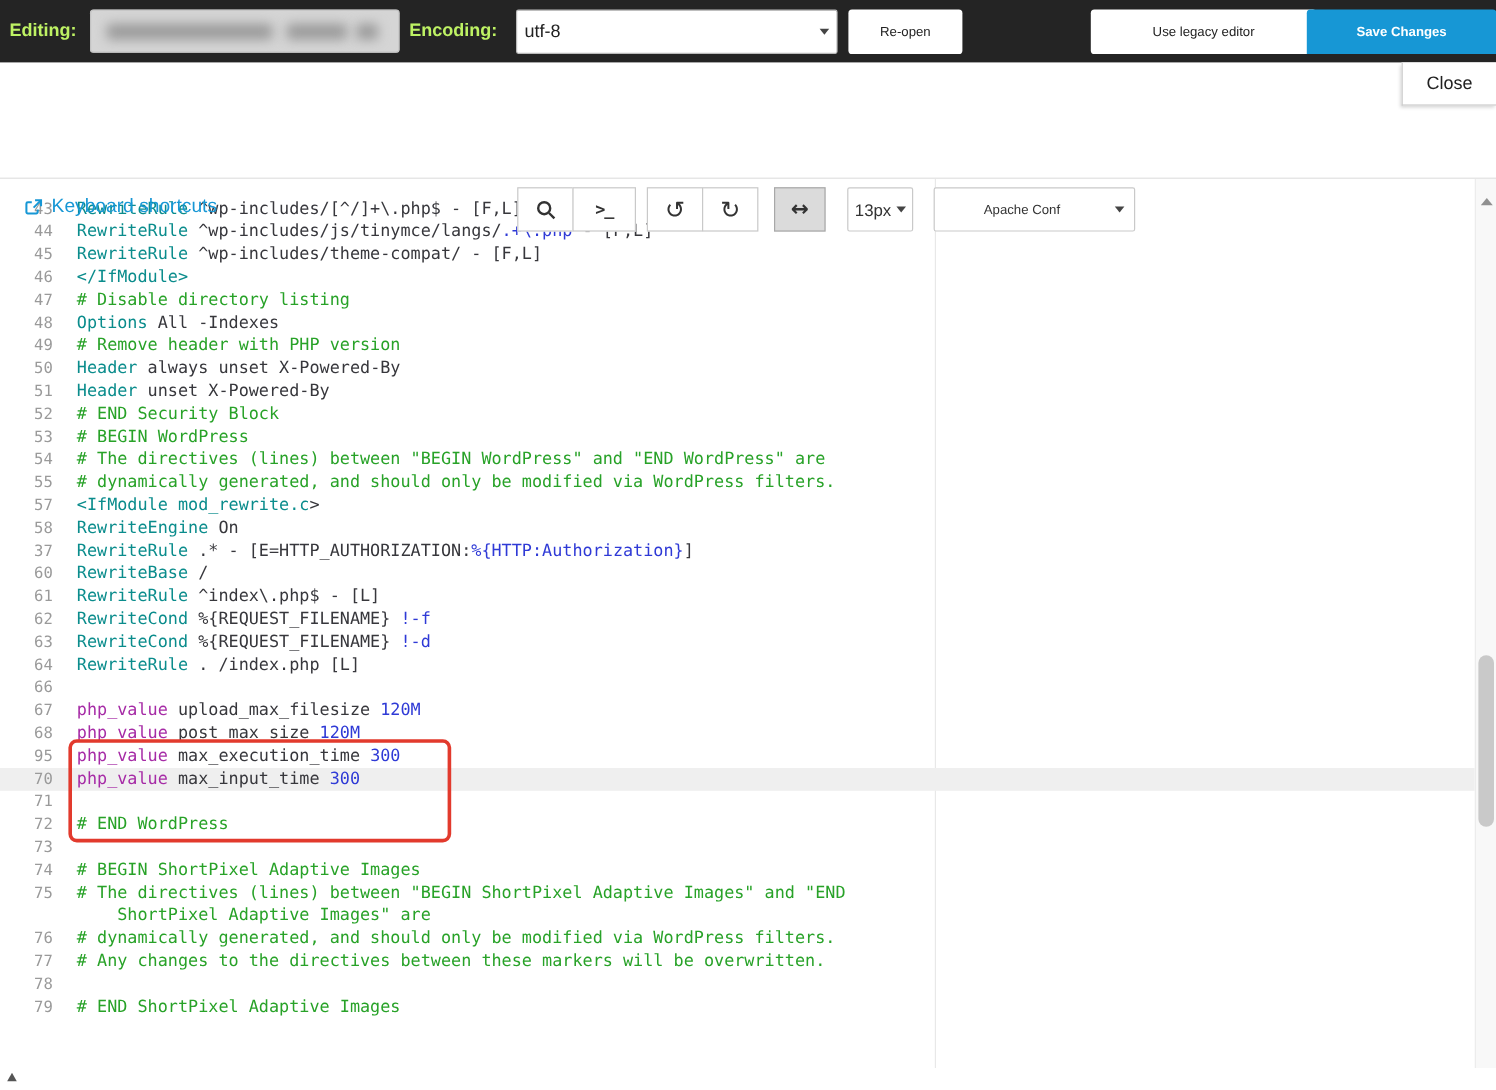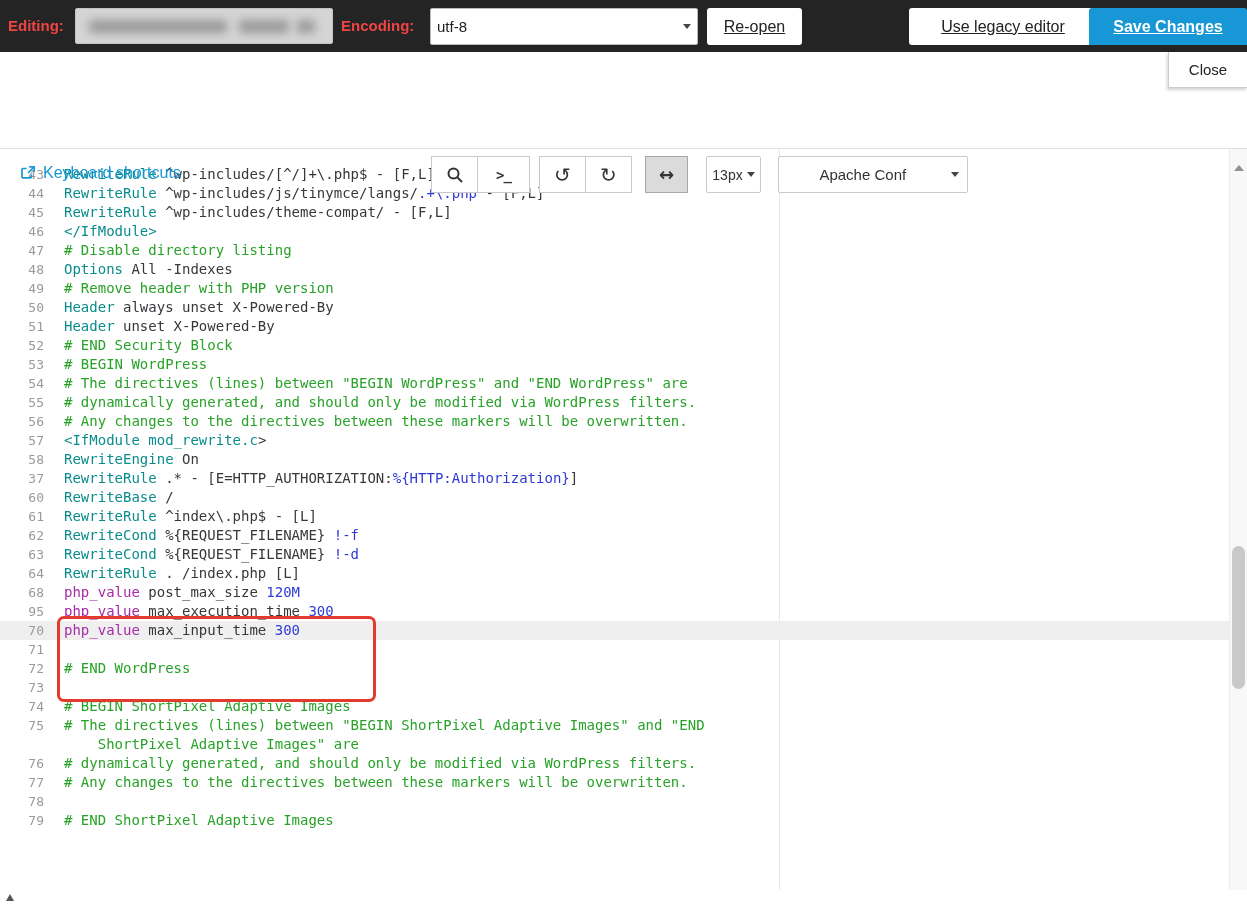--- a/index.html
+++ b/index.html
@@ -12,48 +12,48 @@
     --annotation-red:#e23a2d;
     --activeline:#efefef;
     --plain:#37373c;
   }
   *{margin:0;padding:0;box-sizing:border-box;}
   html,body{width:1247px;height:908px;}
   body{font-family:"Liberation Sans",sans-serif;background:#fff;position:relative;overflow:hidden;}
 
   
   .topbar{position:absolute;top:0;left:0;width:1247px;height:52px;background:var(--topbar-bg);z-index:3;}
-  .tb-label{position:absolute;top:0;line-height:52px;color:#ef4444;font-weight:bold;font-size:15px;}
+  .tb-label{position:absolute;top:0;line-height:52px;color:#bef264;font-weight:bold;font-size:15px;}
   .lbl-editing{left:8px;}
   .lbl-encoding{left:341px;}
   .filename-box{position:absolute;left:75px;top:8px;width:258px;height:36px;background:#d5d5d5;border-radius:3px;overflow:hidden;box-shadow:inset 0 0 0 1px #c3c3c3;}
   .blurblob{position:absolute;top:12px;height:13px;background:#999;border-radius:3px;filter:blur(5px);}
   .bb1{left:14px;width:138px;}
   .bb2{left:164px;width:50px;}
   .bb3{left:222px;width:18px;}
   .select{position:absolute;background:#fff;border-radius:2px;display:flex;align-items:center;font-size:15px;color:#222;cursor:pointer;}
   .encoding-select{left:430px;top:8px;width:268px;height:37px;padding:0 6px;border:1px solid #bbb;}
   .caret{width:0;height:0;border-left:4px solid transparent;border-right:4px solid transparent;border-top:5px solid #444;margin-left:auto;}
-  .btn{position:absolute;top:8px;height:37px;border:none;border-radius:3px;background:#fff;color:#222;font-size:16px;font-family:"Liberation Sans",sans-serif;cursor:pointer;text-decoration:underline;}
+  .btn{position:absolute;top:8px;height:37px;border:none;border-radius:3px;background:#fff;color:#222;font-size:11px;font-family:"Liberation Sans",sans-serif;cursor:pointer;}
   .btn-reopen{left:707px;width:95px;}
   .btn-legacy{left:909px;width:188px;}
   .btn-save{left:1089px;width:158px;background:var(--accent);color:#fff;font-weight:bold;border-radius:3px 3px 0 0;}
   .btn-close{position:absolute;top:52px;left:1168px;width:79px;height:36px;background:#fff;border:none;border-left:1px solid #ccc;border-bottom:1px solid #ccc;font-size:15px;color:#222;font-family:"Liberation Sans",sans-serif;box-shadow:-1px 2px 3px rgba(0,0,0,.18);z-index:4;cursor:pointer;}
 
   
   .toolbar{position:absolute;top:52px;left:0;width:1247px;height:97px;background:#fff;border-bottom:1px solid #e0e0e0;z-index:2;}
   .ks-link{position:absolute;left:20px;top:112px;display:flex;align-items:center;gap:7px;color:var(--accent);font-size:16px;text-decoration:none;cursor:pointer;}
   .tb-btn{position:absolute;top:104px;height:37px;background:#fff;border:1px solid #c9c9c9;display:flex;align-items:center;justify-content:center;cursor:pointer;color:#333;font-family:"Liberation Sans",sans-serif;}
   .tb-search{left:431px;width:47px;}
   .tb-terminal{left:477px;width:53px;}
   .tb-undo{left:539px;width:47px;}
   .tb-redo{left:585px;width:47px;}
   .tb-wrap{left:645px;width:43px;background:#dbdbdb;border-color:#a8a8a8;}
   .tb-fontsize{left:706px;width:55px;padding:0 7px;font-size:14px;gap:4px;}
-  .tb-syntax{left:778px;width:190px;padding:0 8px;font-size:15px;}
+  .tb-syntax{left:778px;width:168px;padding:0 8px;font-size:11px;}
   .tb-syntax .sel-text{margin:0 auto;padding-left:10px;}
   .term-glyph{font-family:"DejaVu Sans Mono",monospace;font-weight:bold;font-size:14px;letter-spacing:-1px;}
   .rot-glyph{font-family:"DejaVu Sans",sans-serif;font-size:20px;line-height:1;}
   .wrap-glyph{font-family:"DejaVu Sans",sans-serif;font-size:18px;font-weight:bold;line-height:1;}
 
   
   .editor{position:absolute;top:149px;left:0;width:1229px;height:741px;background:#fff;overflow:hidden;font-family:"DejaVu Sans Mono",monospace;font-size:14px;}
   .ruler{position:absolute;left:779px;top:0;height:100%;width:1px;background:#e8e8e8;}
   .code-lines{position:relative;padding-top:16px;}
   .code-row{height:19px;line-height:19px;white-space:pre;}
@@ -145,29 +145,30 @@
       <div class="code-row"><span class="gutter-num">46</span><span class="code-text"><span class="tok-d">&lt;/IfModule&gt;</span></span></div>
       <div class="code-row"><span class="gutter-num">47</span><span class="code-text"><span class="tok-c"># Disable directory listing</span></span></div>
       <div class="code-row"><span class="gutter-num">48</span><span class="code-text"><span class="tok-d">Options</span><span class="tok-t"> All -Indexes</span></span></div>
       <div class="code-row"><span class="gutter-num">49</span><span class="code-text"><span class="tok-c"># Remove header with PHP version</span></span></div>
       <div class="code-row"><span class="gutter-num">50</span><span class="code-text"><span class="tok-d">Header</span><span class="tok-t"> always unset X-Powered-By</span></span></div>
       <div class="code-row"><span class="gutter-num">51</span><span class="code-text"><span class="tok-d">Header</span><span class="tok-t"> unset X-Powered-By</span></span></div>
       <div class="code-row"><span class="gutter-num">52</span><span class="code-text"><span class="tok-c"># END Security Block</span></span></div>
       <div class="code-row"><span class="gutter-num">53</span><span class="code-text"><span class="tok-c"># BEGIN WordPress</span></span></div>
       <div class="code-row"><span class="gutter-num">54</span><span class="code-text"><span class="tok-c"># The directives (lines) between "BEGIN WordPress" and "END WordPress" are</span></span></div>
       <div class="code-row"><span class="gutter-num">55</span><span class="code-text"><span class="tok-c"># dynamically generated, and should only be modified via WordPress filters.</span></span></div>
-      <div class="code-row"><span class="gutter-num">56</span><span class="code-text"><span class="tok-c"># Any changes to the directives between these markers will be overwritten.</span></span></div>
       <div class="code-row"><span class="gutter-num">57</span><span class="code-text"><span class="tok-d">&lt;IfModule</span><span class="tok-t"> </span><span class="tok-d">mod_rewrite.c</span><span class="tok-t">&gt;</span></span></div>
       <div class="code-row"><span class="gutter-num">58</span><span class="code-text"><span class="tok-d">RewriteEngine</span><span class="tok-t"> On</span></span></div>
       <div class="code-row"><span class="gutter-num">37</span><span class="code-text"><span class="tok-d">RewriteRule</span><span class="tok-t"> .* - [E=HTTP_AUTHORIZATION:</span><span class="tok-n">%{HTTP:Authorization}</span><span class="tok-t">]</span></span></div>
       <div class="code-row"><span class="gutter-num">60</span><span class="code-text"><span class="tok-d">RewriteBase</span><span class="tok-t"> /</span></span></div>
       <div class="code-row"><span class="gutter-num">61</span><span class="code-text"><span class="tok-d">RewriteRule</span><span class="tok-t"> ^index\.php$ - [L]</span></span></div>
       <div class="code-row"><span class="gutter-num">62</span><span class="code-text"><span class="tok-d">RewriteCond</span><span class="tok-t"> %{REQUEST_FILENAME} </span><span class="tok-n">!-f</span></span></div>
       <div class="code-row"><span class="gutter-num">63</span><span class="code-text"><span class="tok-d">RewriteCond</span><span class="tok-t"> %{REQUEST_FILENAME} </span><span class="tok-n">!-d</span></span></div>
       <div class="code-row"><span class="gutter-num">64</span><span class="code-text"><span class="tok-d">RewriteRule</span><span class="tok-t"> . /index.php [L]</span></span></div>
+      <div class="code-row"><span class="gutter-num">66</span><span class="code-text"></span></div>
+      <div class="code-row"><span class="gutter-num">67</span><span class="code-text"><span class="tok-p">php_value</span><span class="tok-t"> upload_max_filesize </span><span class="tok-n">120M</span></span></div>
       <div class="code-row"><span class="gutter-num">68</span><span class="code-text"><span class="tok-p">php_value</span><span class="tok-t"> post_max_size </span><span class="tok-n">120M</span></span></div>
       <div class="code-row"><span class="gutter-num">95</span><span class="code-text"><span class="tok-p">php_value</span><span class="tok-t"> max_execution_time </span><span class="tok-n">300</span></span></div>
       <div class="code-row active"><span class="gutter-num">70</span><span class="code-text"><span class="tok-p">php_value</span><span class="tok-t"> max_input_time </span><span class="tok-n">300</span></span></div>
       <div class="code-row"><span class="gutter-num">71</span><span class="code-text"></span></div>
       <div class="code-row"><span class="gutter-num">72</span><span class="code-text"><span class="tok-c"># END WordPress</span></span></div>
       <div class="code-row"><span class="gutter-num">73</span><span class="code-text"></span></div>
       <div class="code-row"><span class="gutter-num">74</span><span class="code-text"><span class="tok-c"># BEGIN ShortPixel Adaptive Images</span></span></div>
       <div class="code-row"><span class="gutter-num">75</span><span class="code-text"><span class="tok-c"># The directives (lines) between "BEGIN ShortPixel Adaptive Images" and "END</span></span></div>
       <div class="code-row"><span class="gutter-num"></span><span class="code-text"><span class="tok-c">    ShortPixel Adaptive Images" are</span></span></div>
       <div class="code-row"><span class="gutter-num">76</span><span class="code-text"><span class="tok-c"># dynamically generated, and should only be modified via WordPress filters.</span></span></div>

